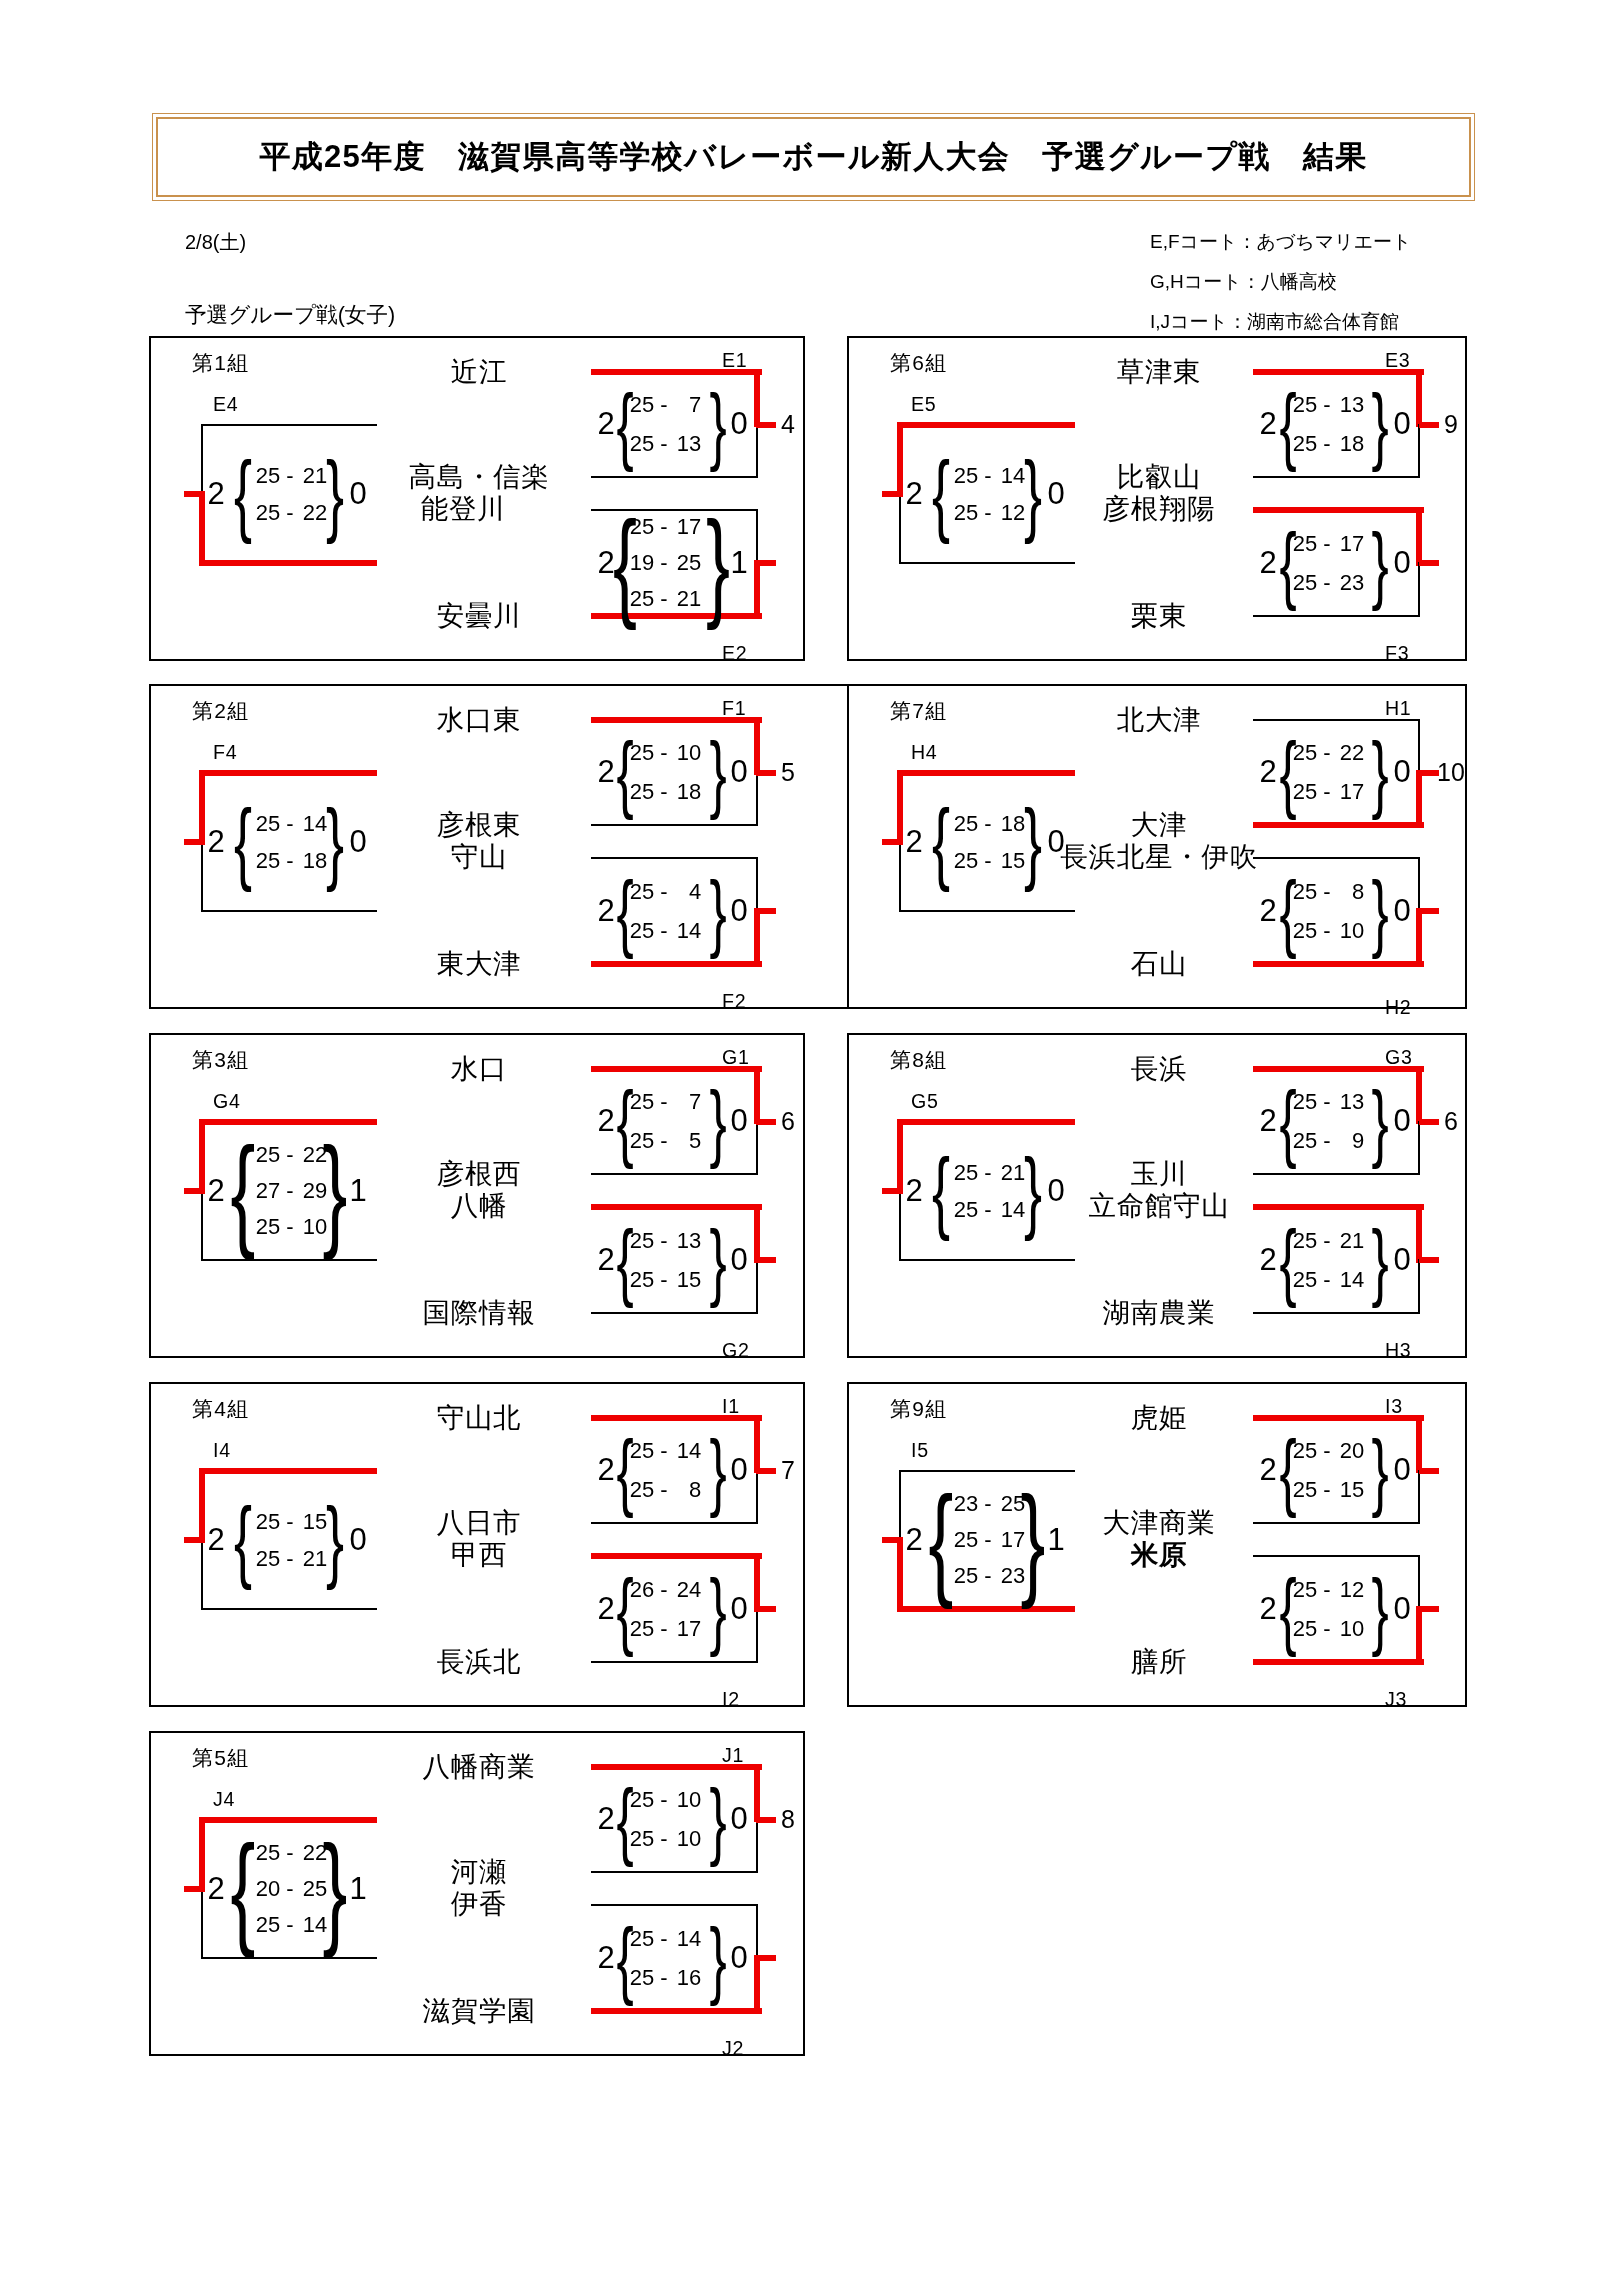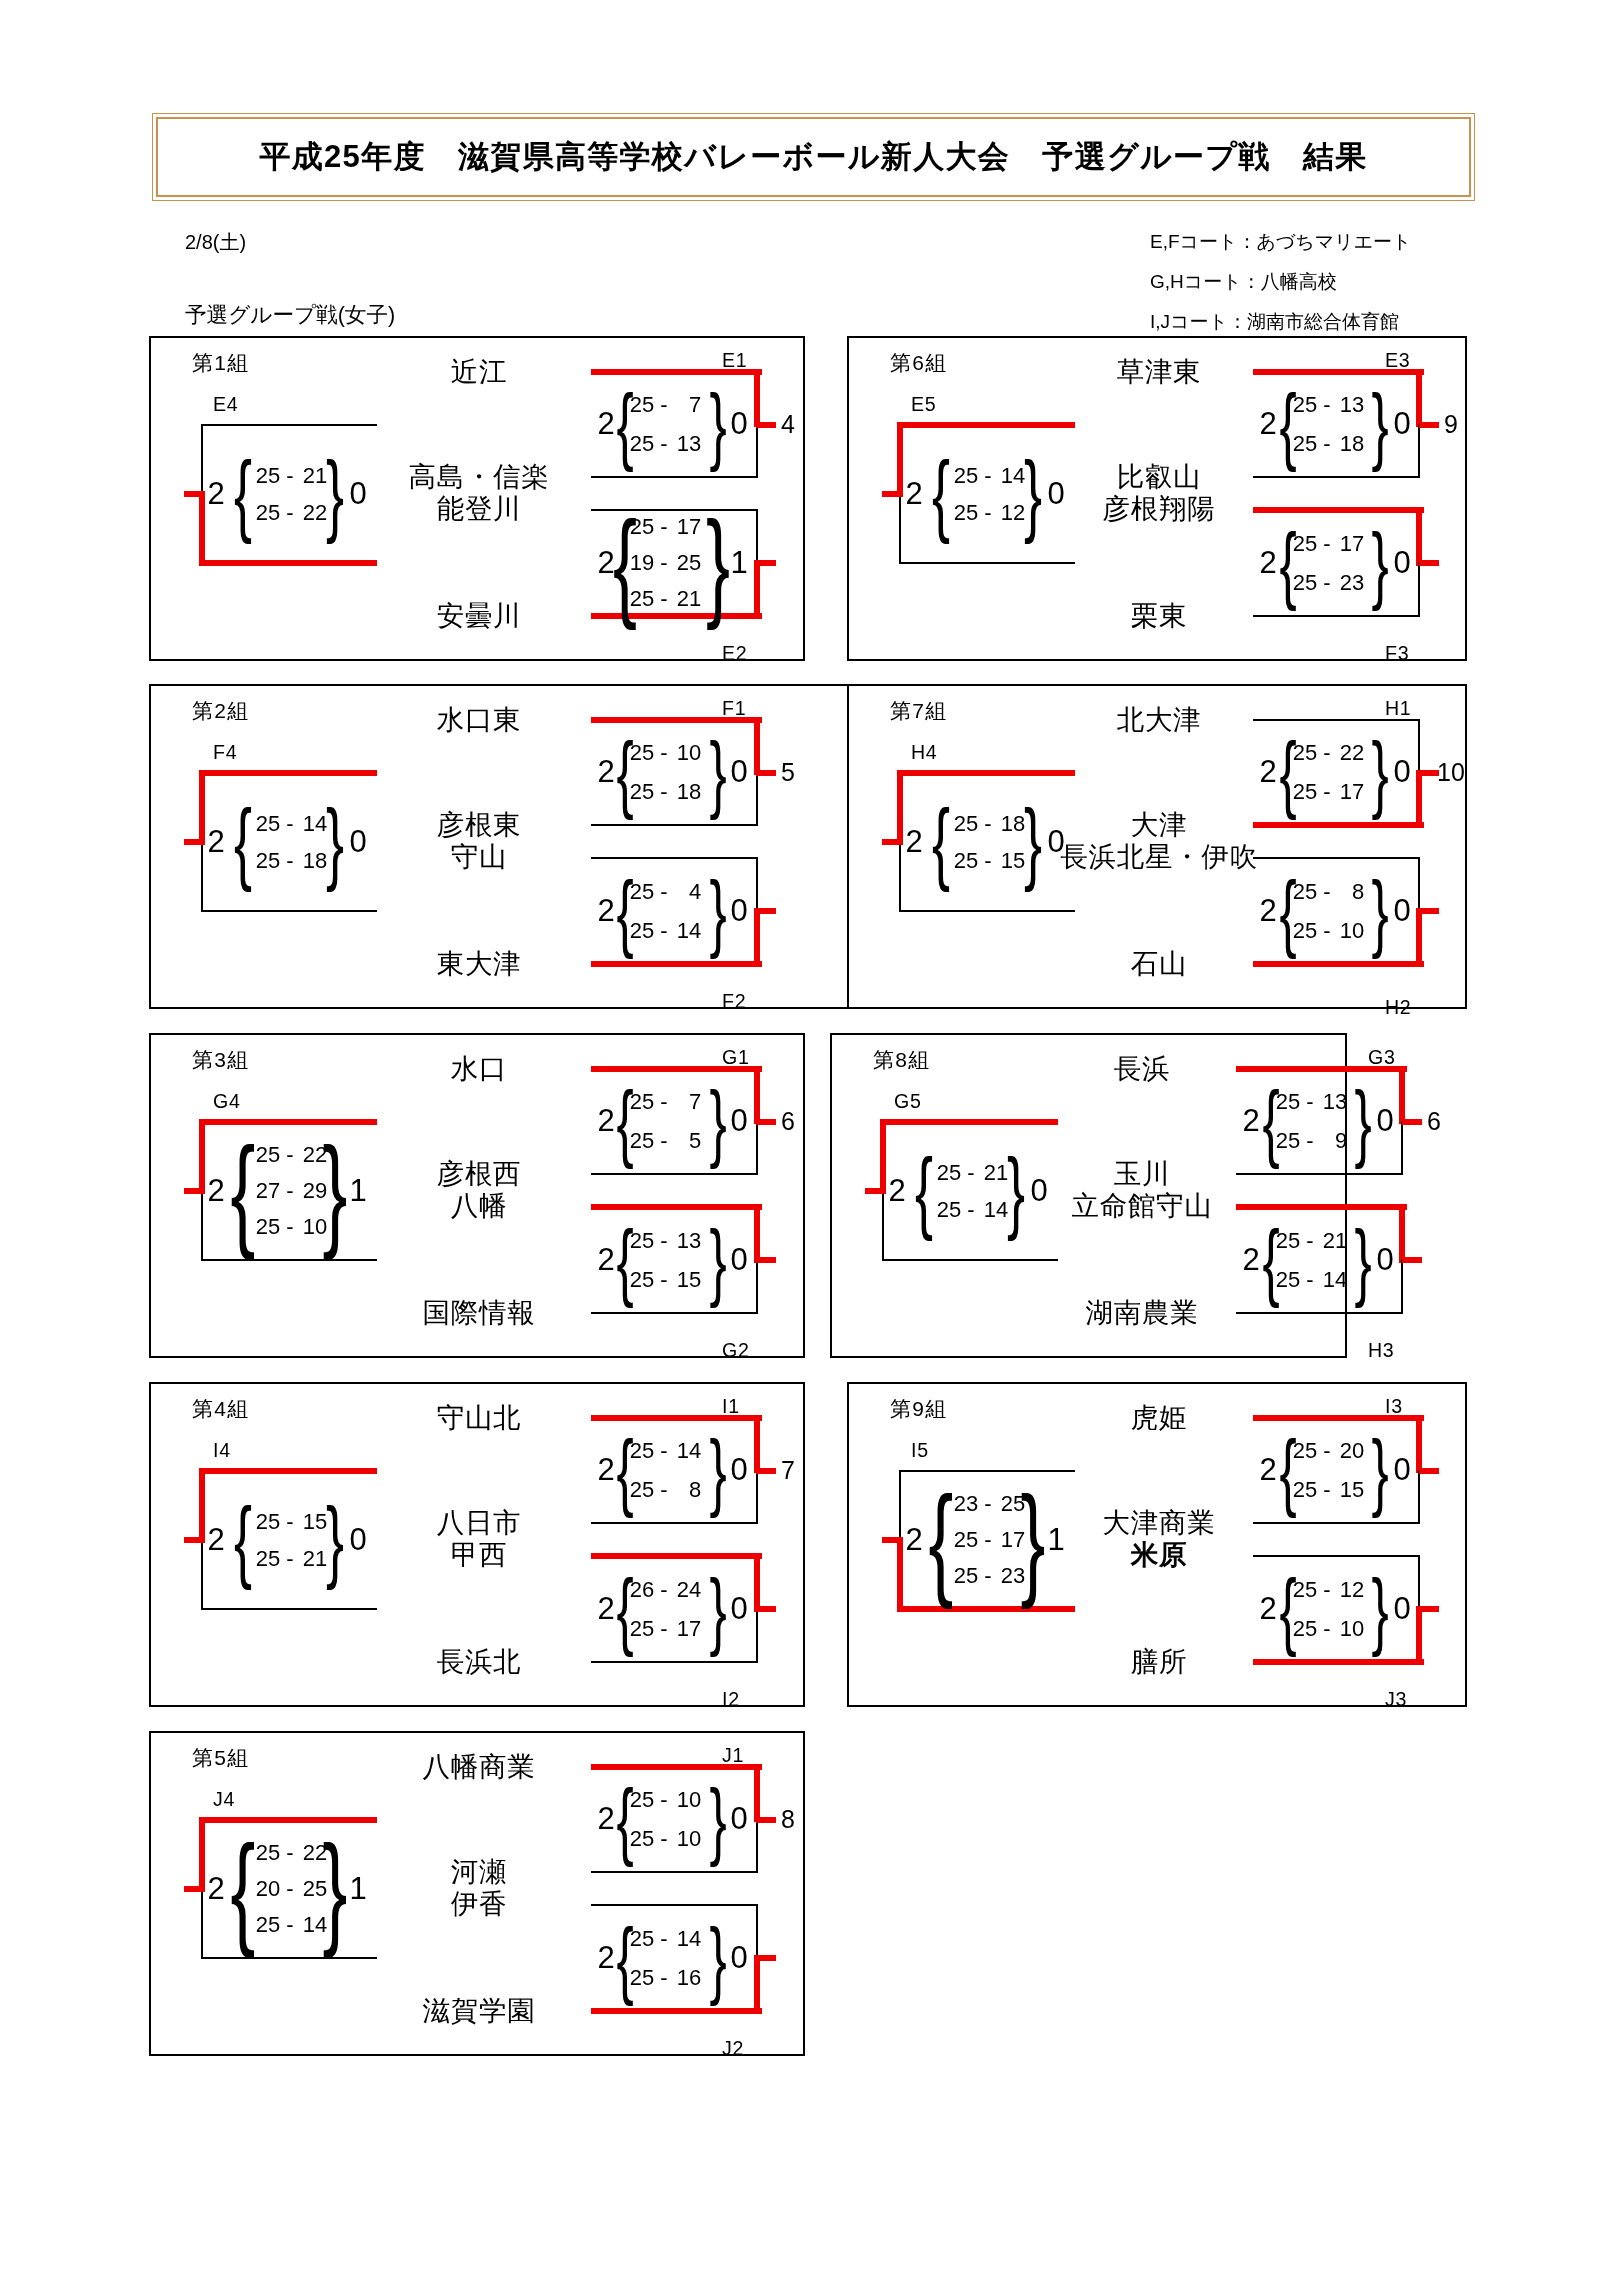--- a/index.html
+++ b/index.html
@@ -56,21 +56,21 @@
 <span id="category-label" class="hdr-text">予選グループ戦(女子)</span>
 <span class="hdr-text court-line" style="top:229px">E,Fコート：あづちマリエート</span>
 <span class="hdr-text court-line" style="top:269px">G,Hコート：八幡高校</span>
 <span class="hdr-text court-line" style="top:309px">I,Jコート：湖南市総合体育館</span>
 
 <div id="groups-root">
     <div class="group-box" style="left: 149px; top: 336px; width: 656px;">
       <span class="abs group-title" style="left: 41px; top: 10.5px;">第1組</span>
       <span class="abs ctr team-name ctr" style="left: 328px; top: 34px;">近江</span>
       <span class="abs ctr team-name ctr" style="left: 328px; top: 139px;">高島・信楽</span>
-      <span class="abs ctr team-name ctr" style="left: 328px; top: 171px;">能登川</span>
+      <span class="abs ctr team-name ctr" style="left: 312px; top: 171px;">能登川</span>
       <span class="abs ctr team-name ctr" style="left: 328px; top: 278px;">安曇川</span>
       <div class="abs" style="left: 440px; top: 31px; width: 171px; height: 5.9px; background: rgb(238, 0, 0);"></div>
       <div class="abs" style="left: 440px; top: 138px; width: 167px; height: 2px; background: rgb(0, 0, 0);"></div>
       <div class="abs" style="left: 603px; top: 31px; width: 5.9px; height: 58px; background: rgb(238, 0, 0);"></div>
       <div class="abs" style="left: 605px; top: 86px; width: 2px; height: 54px; background: rgb(0, 0, 0);"></div>
       <div class="abs" style="left: 605px; top: 84px; width: 20px; height: 5.9px; background: rgb(238, 0, 0);"></div>
       <span class="abs match-label" style="left: 571px; top: 10.5px;">E1</span>
       <span class="abs ctr qualifier ctr" style="left: 637px; top: 86px;">4</span>
       <span class="abs ctr score-big ctr" style="left: 455px; top: 86px;">2</span>
       <span class="abs ctr brace ctr" style="left: 474px; top: 86px; font-size: 86px; transform: translate(-50%, -50%) scaleX(0.6);">{</span>
@@ -585,21 +585,21 @@
         </div>
         <div class="set-row" style="height: 37px;">
           <span class="n">25</span>
           <span class="d">-</span>
           <span class="n">15</span>
         </div>
       </div>
       <span class="abs ctr brace ctr" style="left: 184px; top: 156px; font-size: 90px; transform: translate(-50%, -50%) scaleX(0.6);">}</span>
       <span class="abs ctr score-big ctr" style="left: 207px; top: 156px;">0</span>
     </div>
-    <div class="group-box" style="left: 830px; top: 1033px; width: 517px;">
+    <div class="group-box" style="left: 847px; top: 1033px; width: 620px;">
       <span class="abs group-title" style="left: 41px; top: 10.5px;">第8組</span>
       <span class="abs ctr team-name ctr" style="left: 310px; top: 34px;">長浜</span>
       <span class="abs ctr team-name ctr" style="left: 310px; top: 139px;">玉川</span>
       <span class="abs ctr team-name ctr" style="left: 310px; top: 171px;">立命館守山</span>
       <span class="abs ctr team-name ctr" style="left: 310px; top: 278px;">湖南農業</span>
       <div class="abs" style="left: 404px; top: 31px; width: 171px; height: 5.9px; background: rgb(238, 0, 0);"></div>
       <div class="abs" style="left: 404px; top: 138px; width: 167px; height: 2px; background: rgb(0, 0, 0);"></div>
       <div class="abs" style="left: 567px; top: 31px; width: 5.9px; height: 58px; background: rgb(238, 0, 0);"></div>
       <div class="abs" style="left: 569px; top: 86px; width: 2px; height: 54px; background: rgb(0, 0, 0);"></div>
       <div class="abs" style="left: 570px; top: 84px; width: 20px; height: 5.9px; background: rgb(238, 0, 0);"></div>

